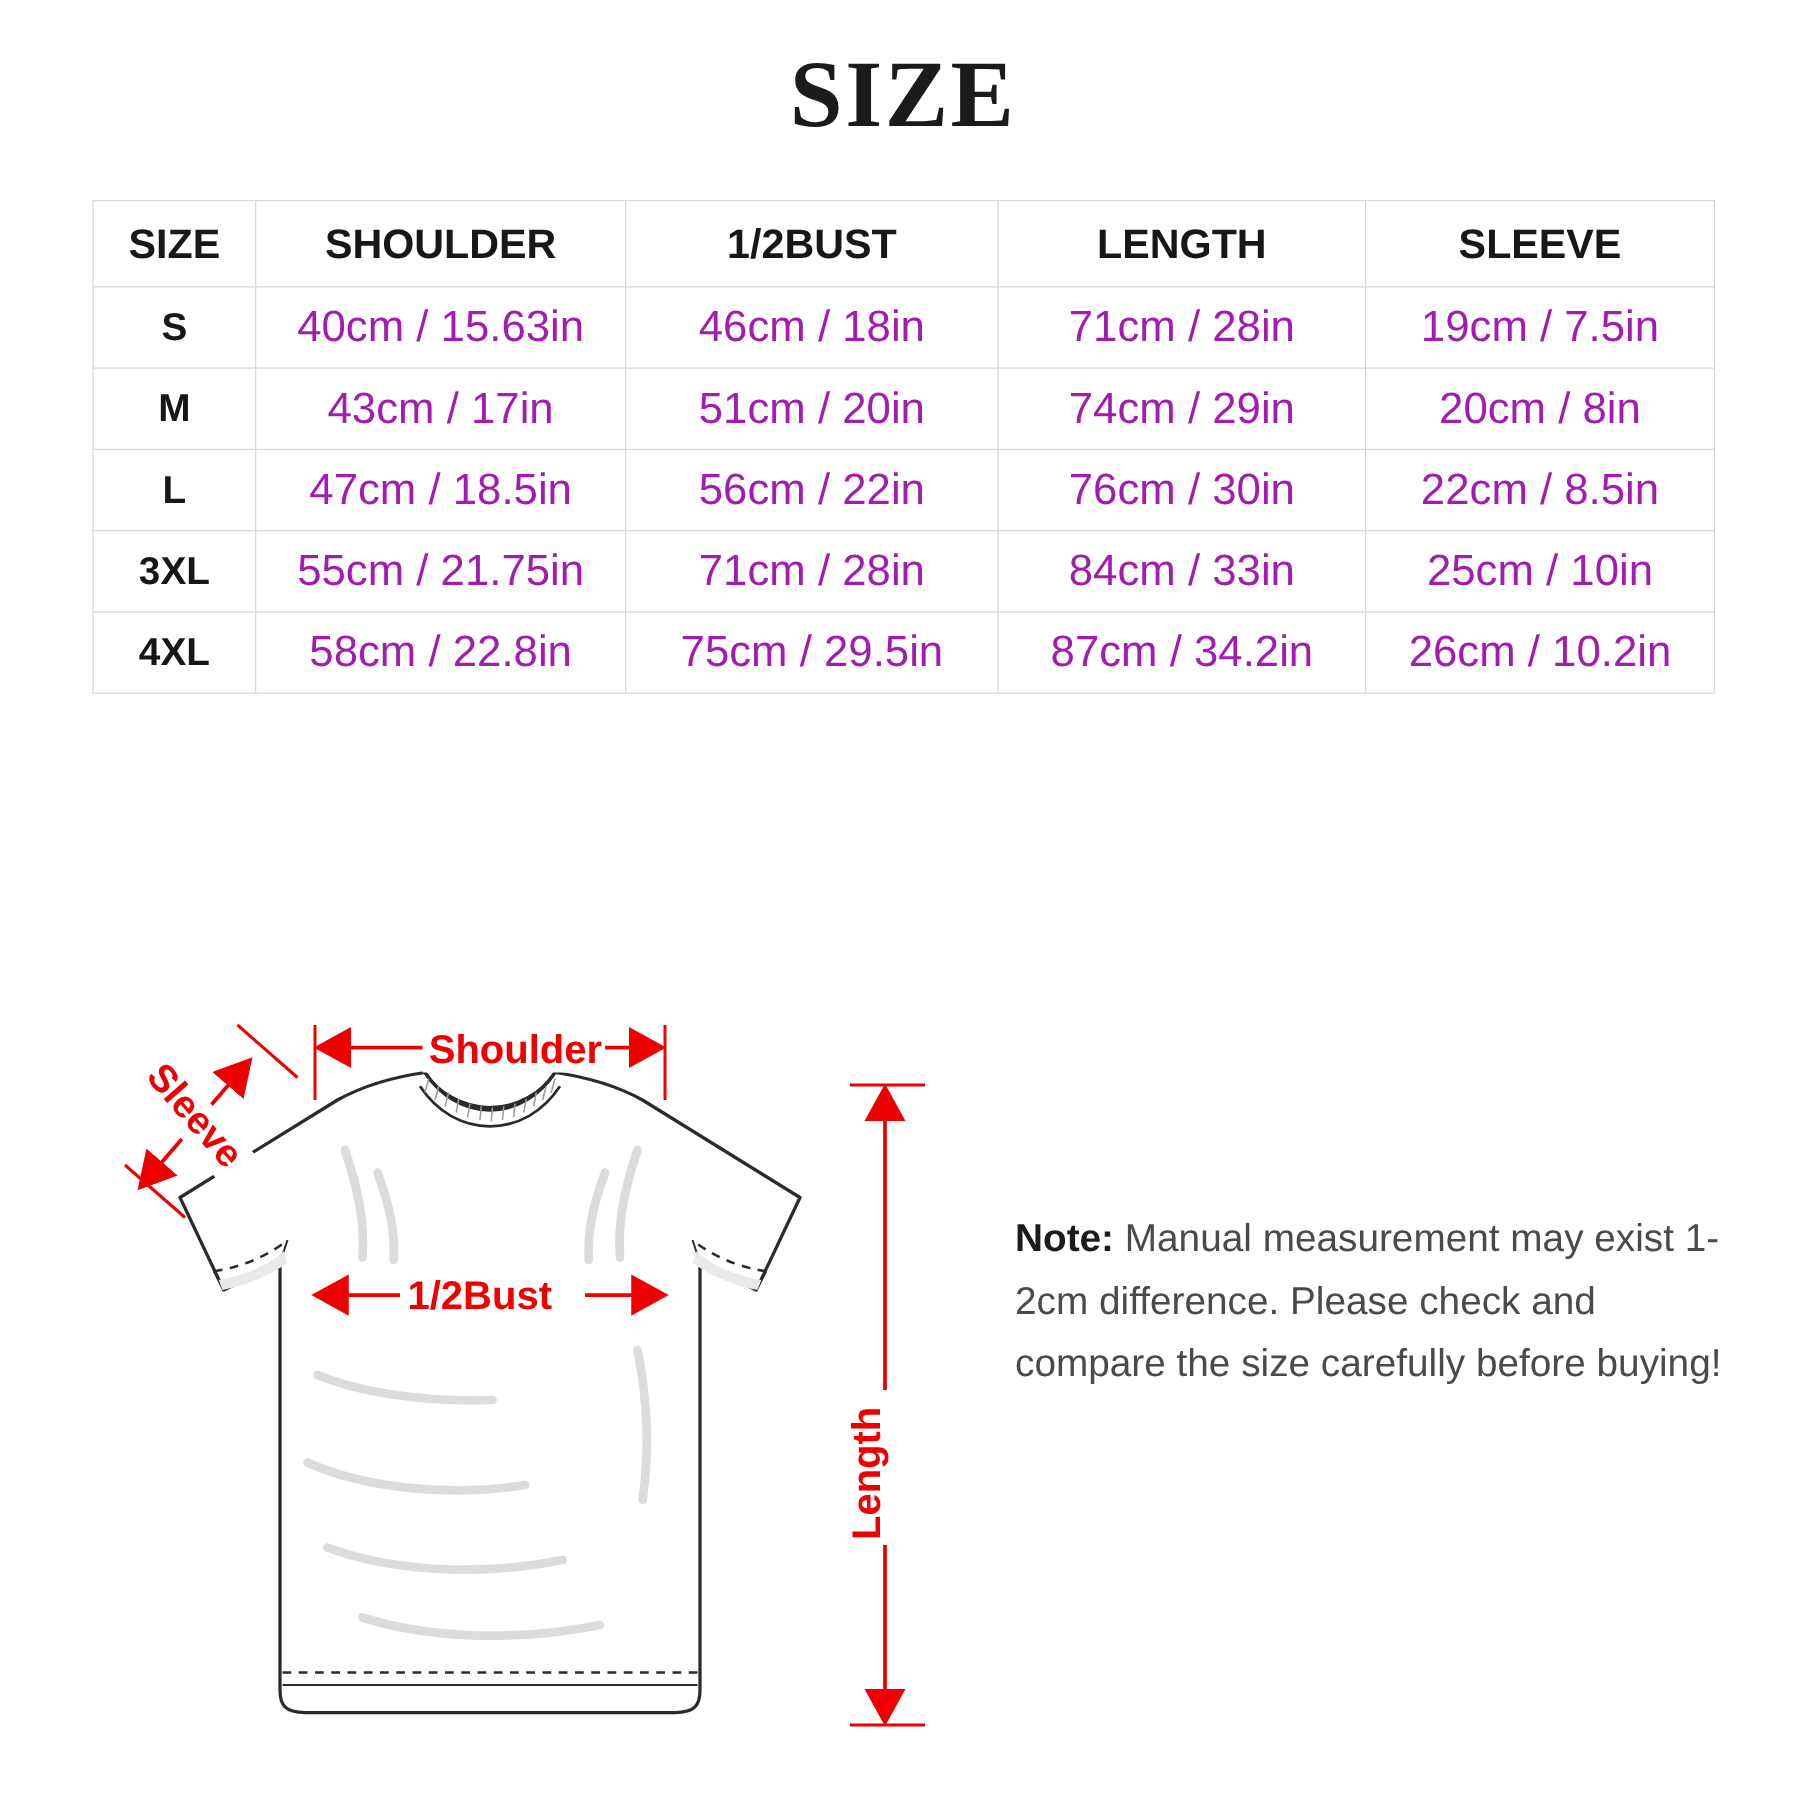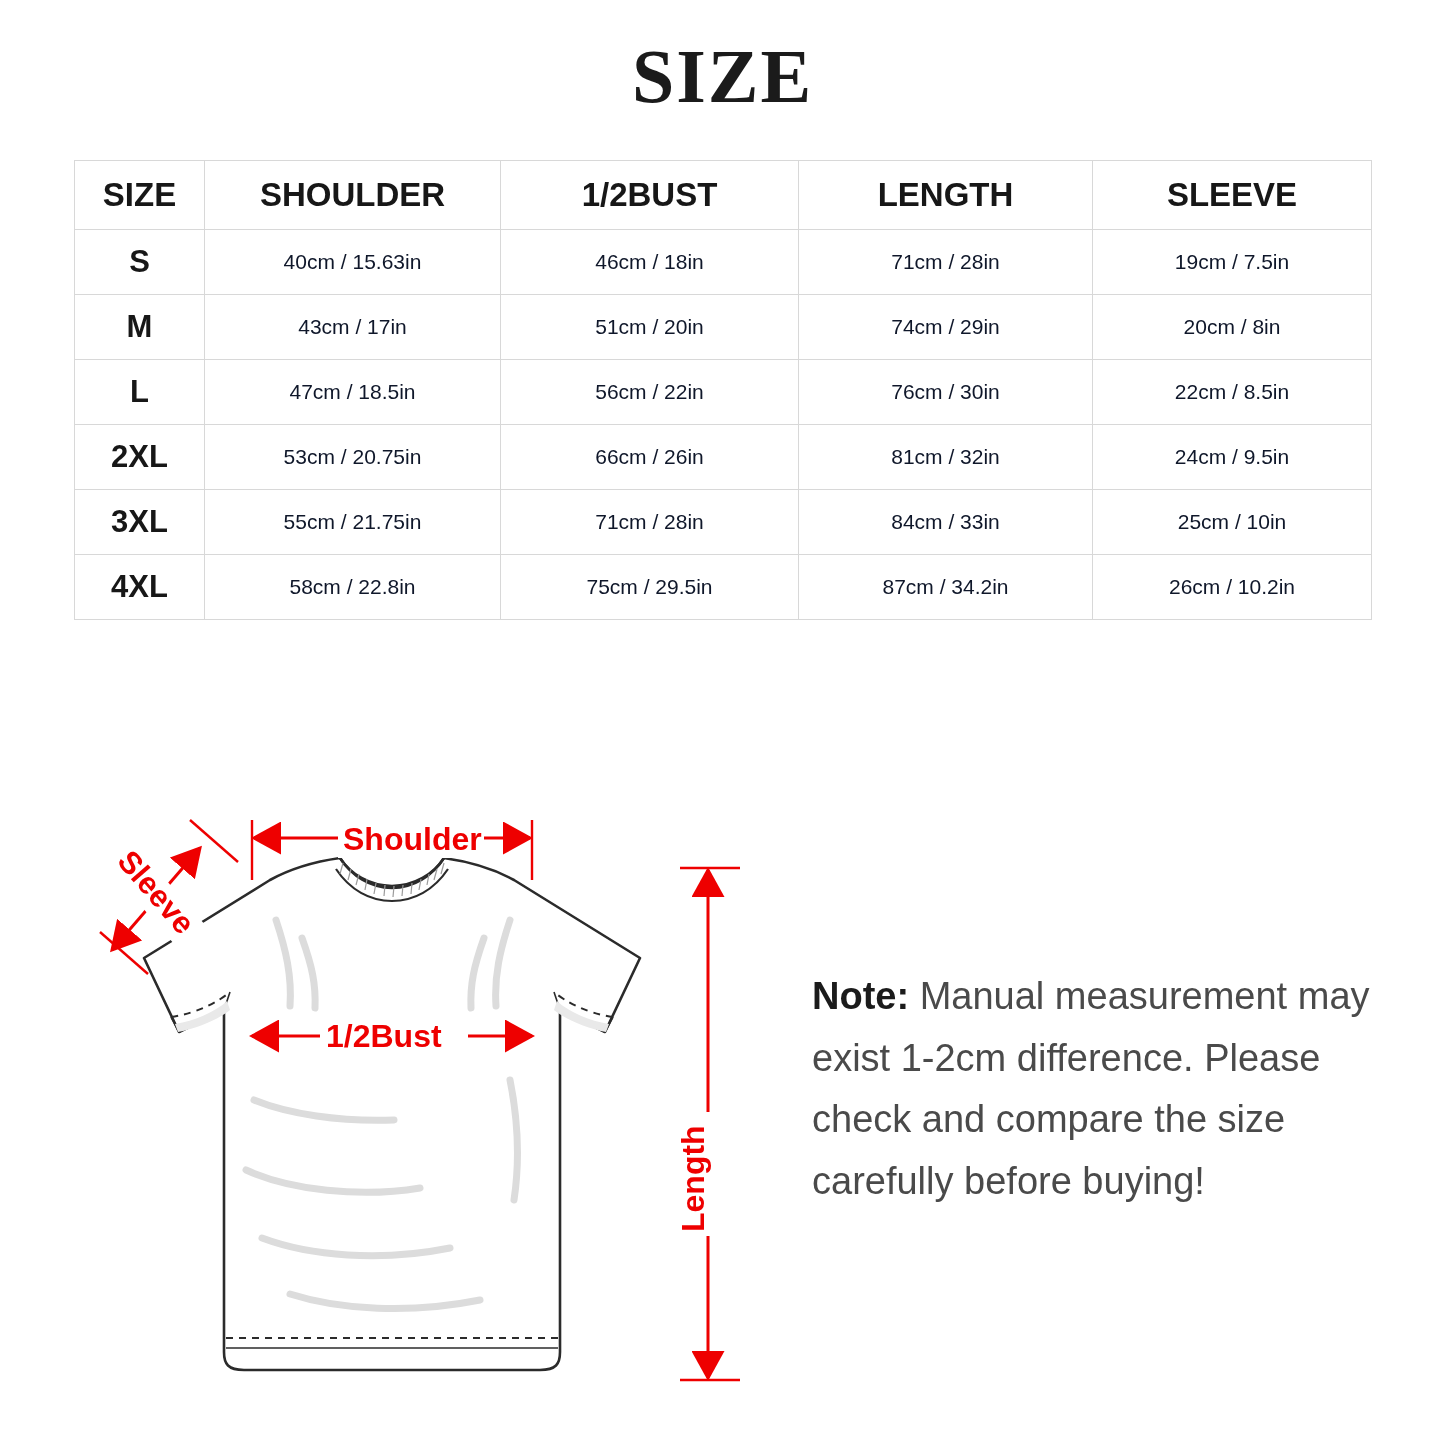--- a/index.html
+++ b/index.html
@@ -56,22 +56,22 @@
     font-weight: bold;
     color: #171717;
     height: 68px;
   }
   .size-table tbody td.sz {
     font-size: 31px;
     font-weight: bold;
     color: #171717;
   }
   .size-table tbody td.val {
-    font-size: 21px;
-    color: #0f172a;
+    font-size: 35px;
+    color: #a21caf;
     font-weight: normal;
   }
   col.c-size   { width: 130px; }
   col.c-sh     { width: 296px; }
   col.c-bust   { width: 298px; }
   col.c-len    { width: 294px; }
   col.c-sleeve { width: 279px; }
 
   
   .illus {
@@ -81,21 +81,21 @@
     width: 760px;
     height: 650px;
   }
 
   
   .note {
     position: absolute;
     left: 812px;
     top: 966px;
     width: 570px;
-    font-size: 38px;
+    font-size: 31px;
     line-height: 1.62;
     color: #4a4a4a;
   }
   .note b {
     color: #1b1b1b;
     font-weight: bold;
   }
 </style>
 </head>
 <body>
@@ -135,27 +135,20 @@
         <td class="val">51cm / 20in</td>
         <td class="val">74cm / 29in</td>
         <td class="val">20cm / 8in</td>
       </tr>
       <tr>
         <td class="sz">L</td>
         <td class="val">47cm / 18.5in</td>
         <td class="val">56cm / 22in</td>
         <td class="val">76cm / 30in</td>
         <td class="val">22cm / 8.5in</td>
-      </tr>
-      <tr>
-        <td class="sz">2XL</td>
-        <td class="val">53cm / 20.75in</td>
-        <td class="val">66cm / 26in</td>
-        <td class="val">81cm / 32in</td>
-        <td class="val">24cm / 9.5in</td>
       </tr>
       <tr>
         <td class="sz">3XL</td>
         <td class="val">55cm / 21.75in</td>
         <td class="val">71cm / 28in</td>
         <td class="val">84cm / 33in</td>
         <td class="val">25cm / 10in</td>
       </tr>
       <tr>
         <td class="sz">4XL</td>

